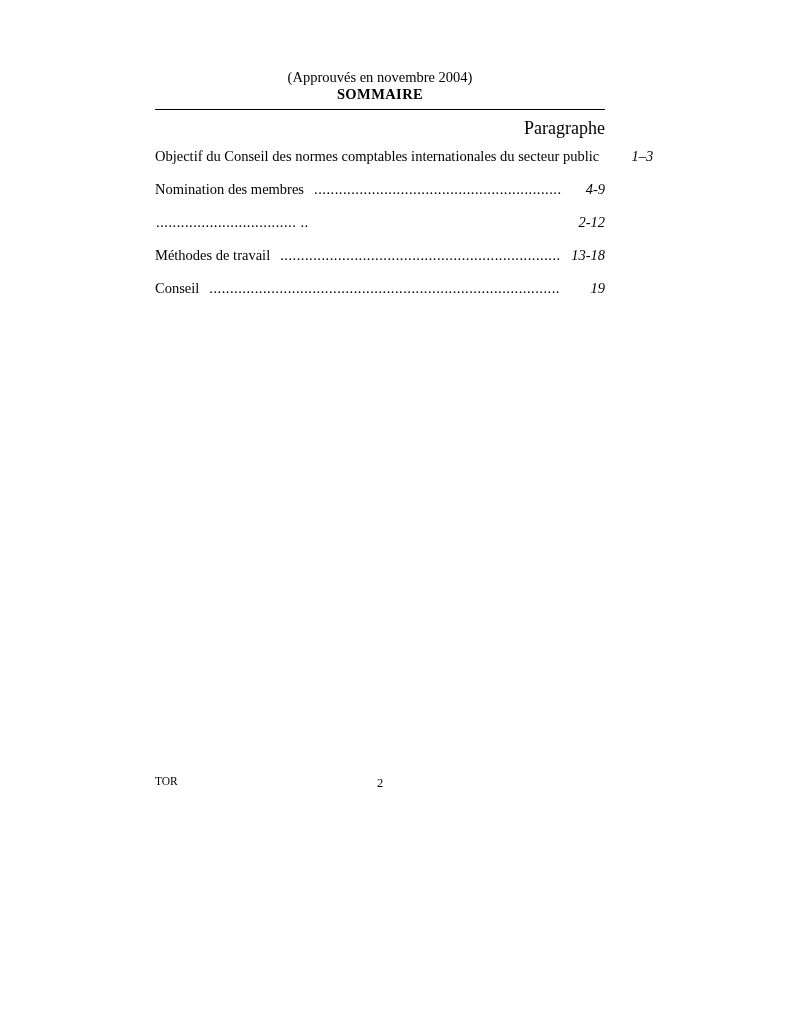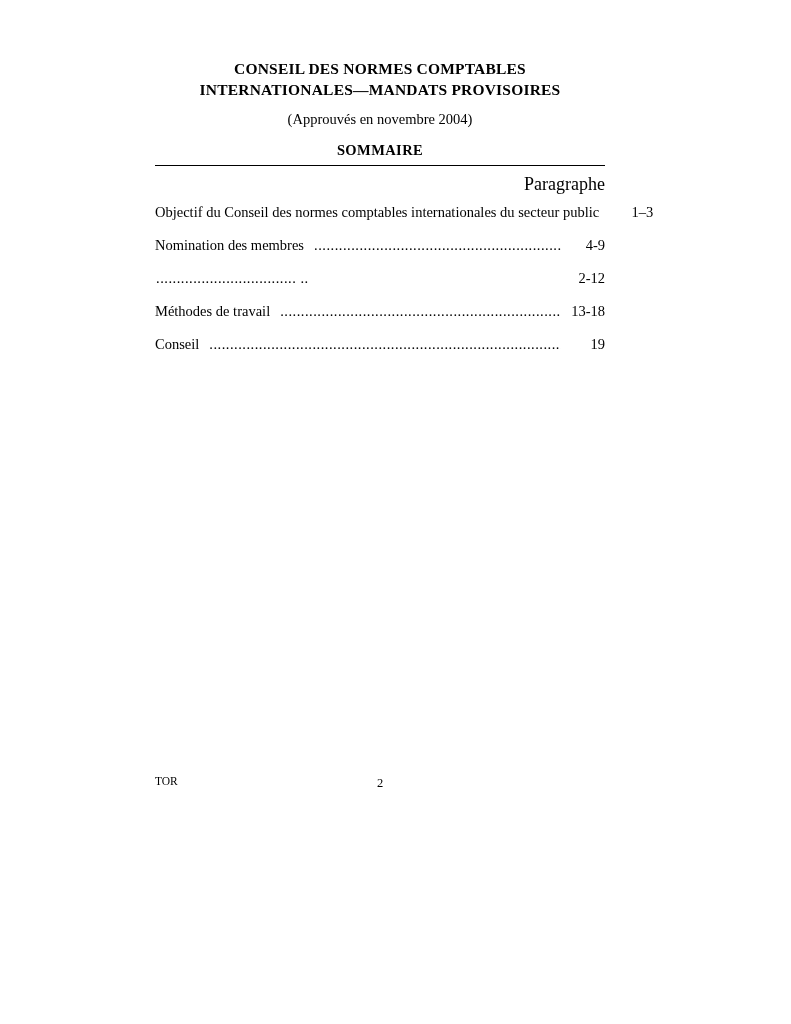--- a/index.html
+++ b/index.html
@@ -39,21 +39,20 @@
   .doc-subtitle {
     text-align: center;
     font-size: 14.5px;
     margin-top: 11px;
   }
   .summary-heading {
     text-align: center;
     font-weight: bold;
     font-size: 14.5px;
     letter-spacing: 0.4px;
-    margin-top: 14px;
   }
   .rule {
     border: 0;
     border-top: 1.6px solid #000;
     margin: 6px 0 0 0;
     width: 100%;
   }
   .col-header {
     text-align: right;
     font-size: 18px;
@@ -78,20 +77,21 @@
     overflow: hidden;
     white-space: nowrap;
     letter-spacing: 0.5px;
     font-size: 14.5px;
     margin: 0 1px;
   }
   .toc-page {
     flex: 0 0 auto;
     text-align: right;
     min-width: 34px;
+    font-style: italic;
   }
   .footer {
     position: absolute;
     left: 155px;
     top: 775px;
     width: 450px;
     font-size: 11.5px;
   }
   .footer-left {
     position: absolute;
@@ -107,24 +107,20 @@
     font-size: 12.5px;
   }
 </style>
 </head>
 <body>
 
 <div class="page">
 
   <div class="content">
 
-    <div class="doc-title">
-      <div>CONSEIL DES NORMES COMPTABLES</div>
-      <div>INTERNATIONALES—MANDATS PROVISOIRES</div>
-    </div>
 
     <div class="doc-subtitle">(Approuvés en novembre 2004)</div>
 
     <div class="summary-heading">SOMMAIRE</div>
 
     <hr class="rule">
 
     <div class="col-header">Paragraphe</div>
 
     <div class="toc">

